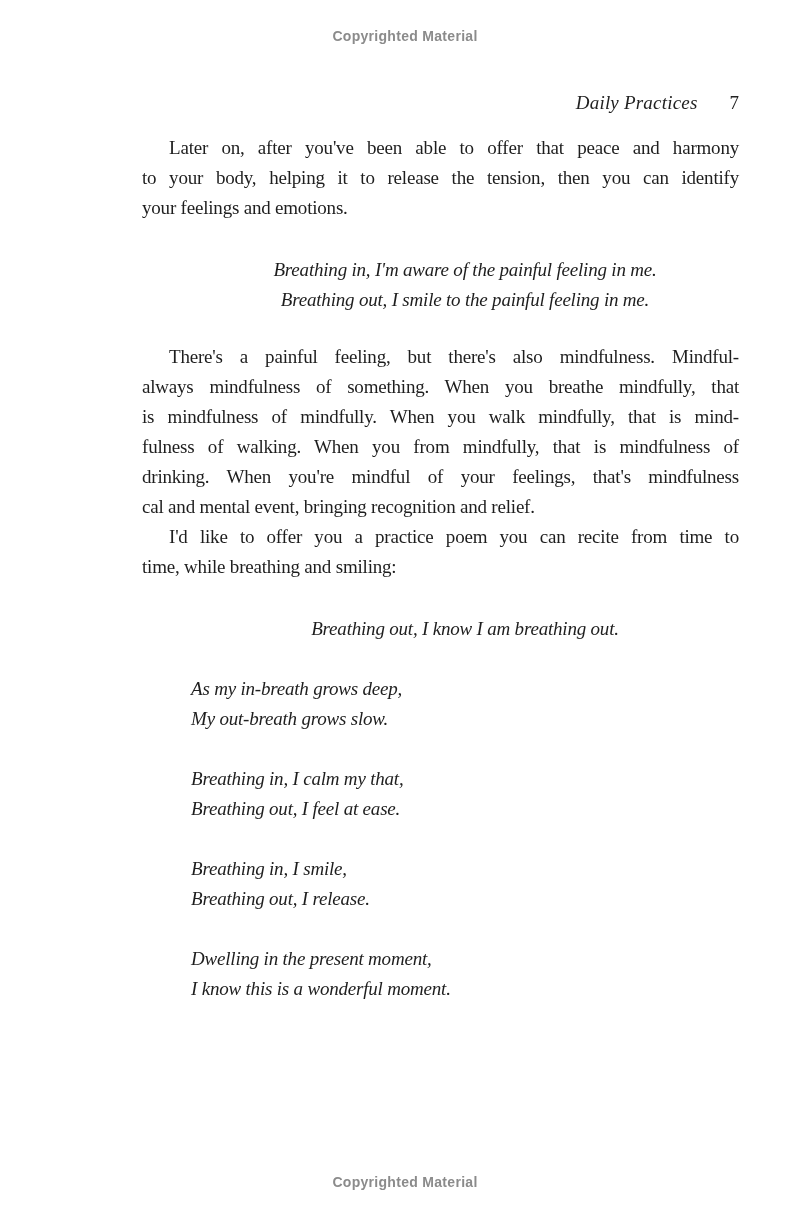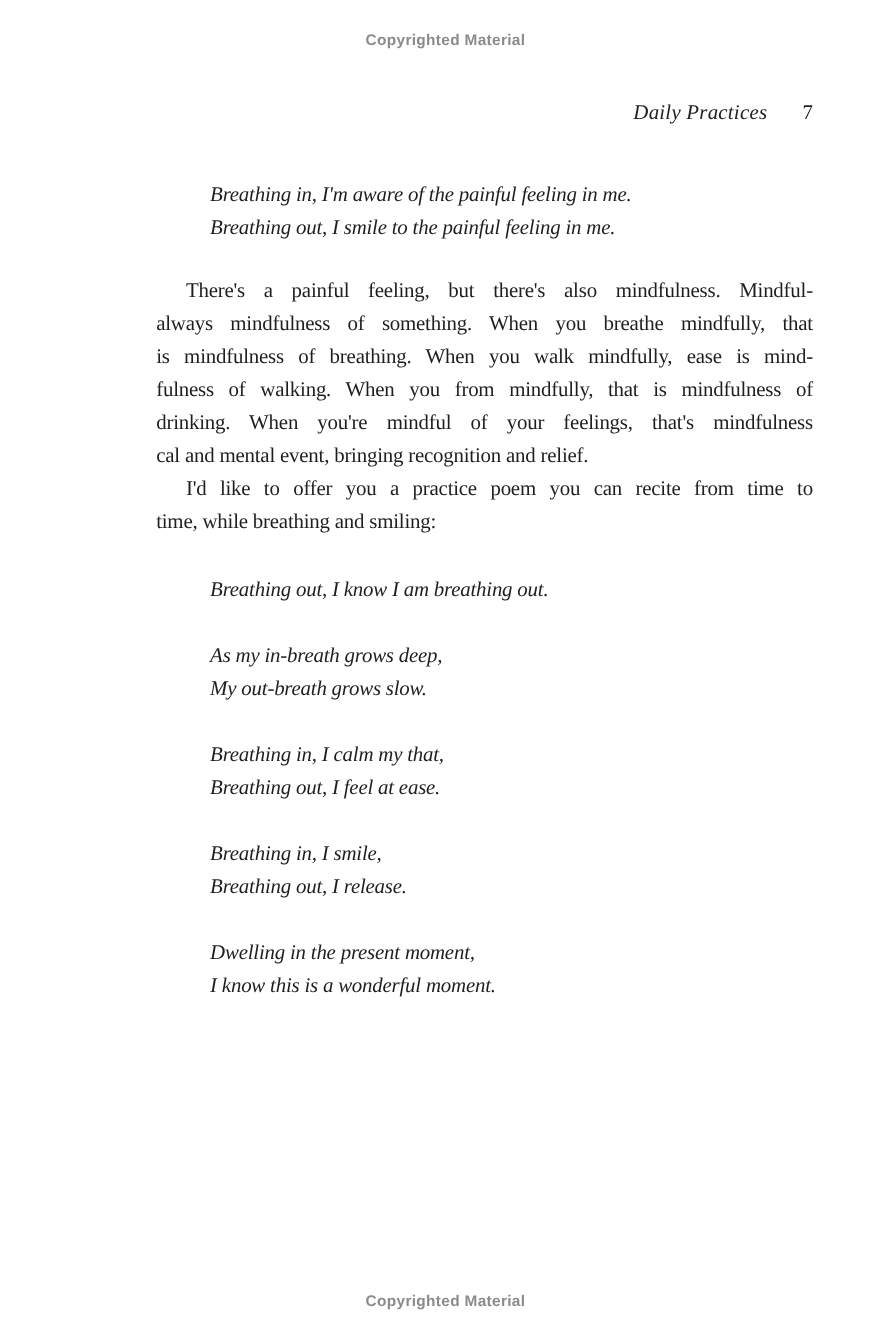--- a/index.html
+++ b/index.html
@@ -58,45 +58,50 @@
   .line.just {
     text-align: justify;
     text-align-last: justify;
   }
   .line.indent { padding-left: 27px; }
   .block.verse {
     margin-left: 49px;
     margin-top: 30px;
     font-style: italic;
   }
-  .block.paragraph + .block.verse { margin-top: 32px; }
+  .block.paragraph + .block.verse { margin-top: 32px; text-align: center; }
   .block.verse + .block.paragraph { margin-top: 27px; }
   .block.paragraph + .block.paragraph { margin-top: 0; }
   .block.paragraph:first-child { margin-top: 0; }
 </style>
 </head>
 <body>
 
 <div class="page">
 
   <div class="notice top">Copyrighted Material</div>
 
   <div class="running-head">
     <span class="head-title">Daily Practices</span><span class="folio">7</span>
   </div>
 
   <div class="body-text" id="body-text">
+      <div class="block paragraph">
+        <div class="line just indent">Later on, after you've been able to offer that peace and harmony</div>
+        <div class="line just">to your body, helping it to release the tension, then you can identify</div>
+        <div class="line">your feelings and emotions.</div>
+      </div>
       <div class="block verse">
         <div class="line">Breathing in, I'm aware of the painful feeling in me.</div>
         <div class="line">Breathing out, I smile to the painful feeling in me.</div>
       </div>
       <div class="block paragraph">
         <div class="line just indent">There's a painful feeling, but there's also mindfulness. Mindful-</div>
         <div class="line just">always mindfulness of something. When you breathe mindfully, that</div>
-        <div class="line just">is mindfulness of breathing. When you walk mindfully, ease is mind-</div>
+        <div class="line just">is mindfulness of mindfully. When you walk mindfully, that is mind-</div>
         <div class="line just">fulness of walking. When you from mindfully, that is mindfulness of</div>
         <div class="line just">drinking. When you're mindful of your feelings, that's mindfulness</div>
         <div class="line">cal and mental event, bringing recognition and relief.</div>
       </div>
       <div class="block paragraph">
         <div class="line just indent">I'd like to offer you a practice poem you can recite from time to</div>
         <div class="line">time, while breathing and smiling:</div>
       </div>
       <div class="block verse">
         <div class="line">Breathing out, I know I am breathing out.</div>

